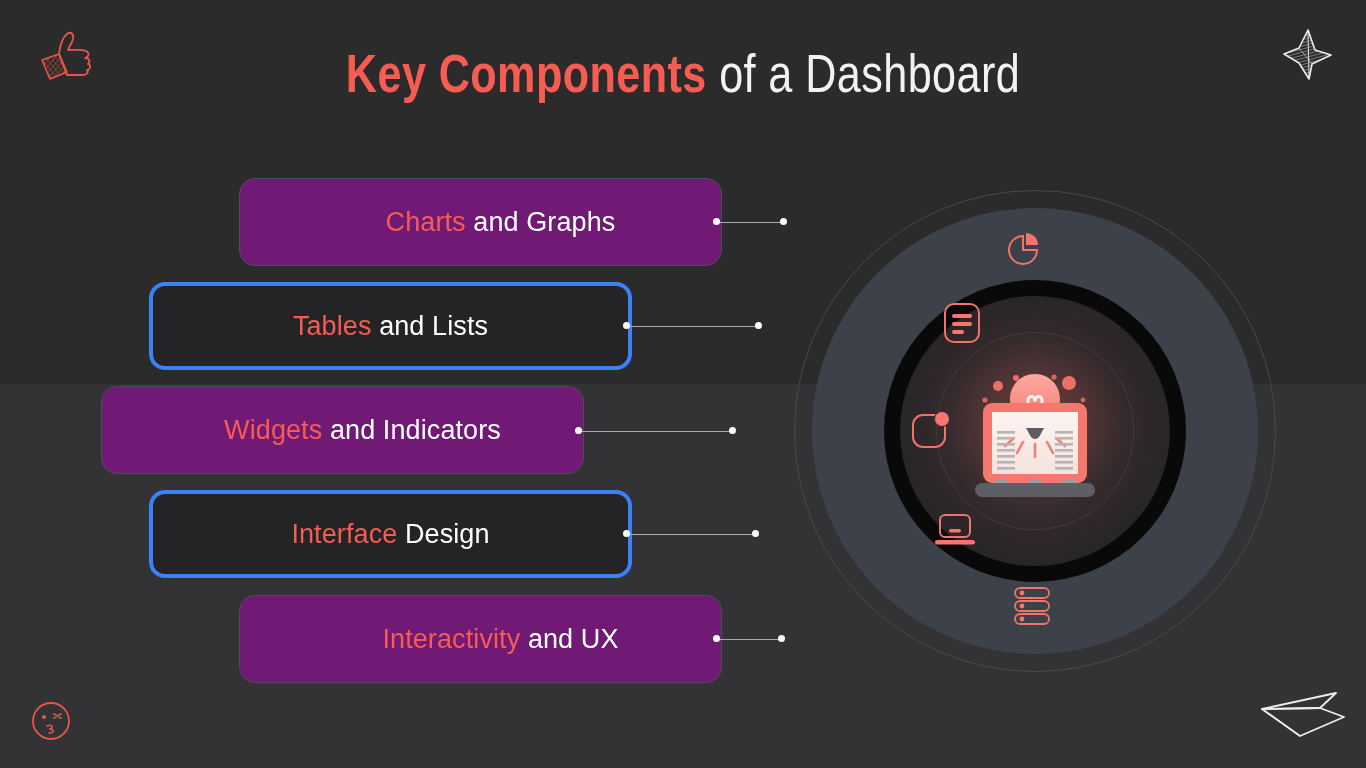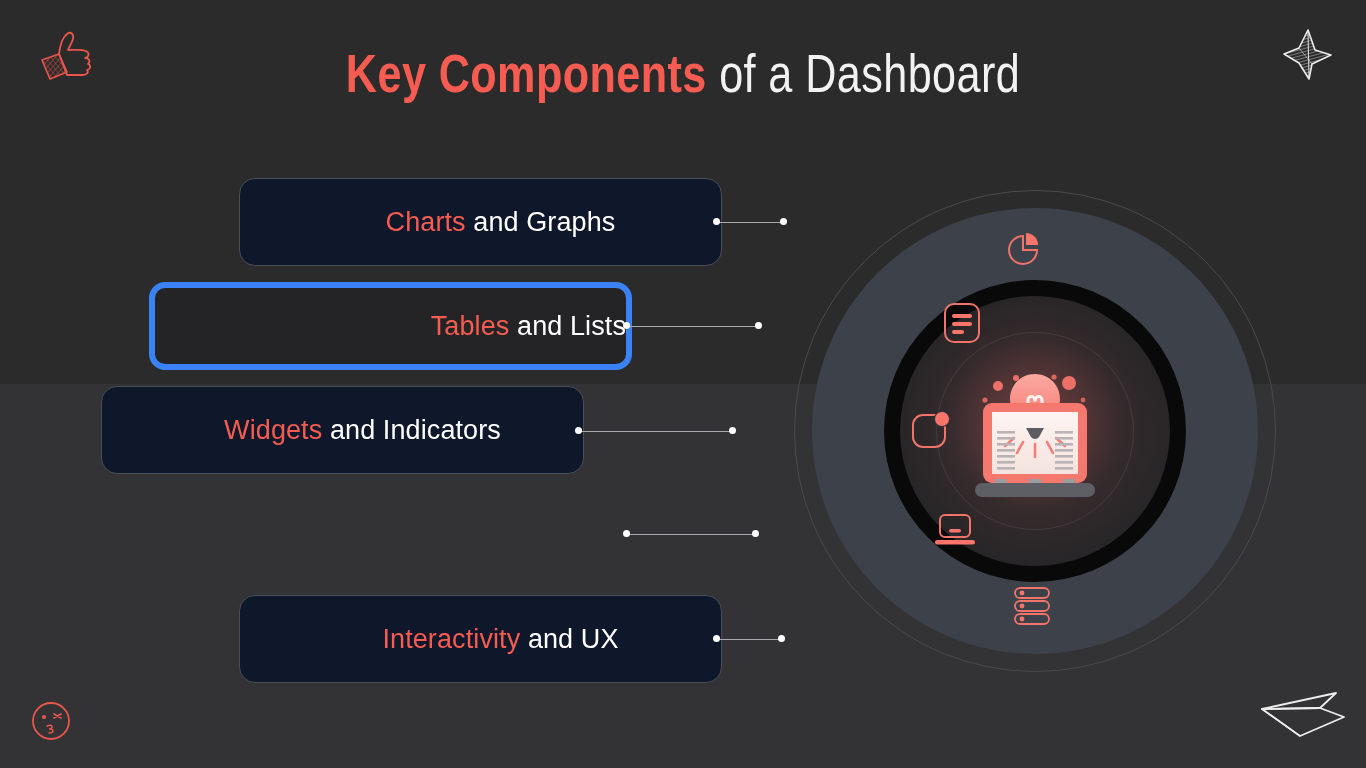--- a/index.html
+++ b/index.html
@@ -39,28 +39,27 @@
   
   .card {
     position: absolute;
     height: 88px;
     border-radius: 16px;
     display: flex;
     align-items: center;
     justify-content: center;
   }
   .card.light {
-    background: #0f172a;
+    background: #701a75;
     border: 1px solid #4a4e57;
     padding-left: 40px;
   }
   .card.dark {
     background: #242426;
-    border: 6px solid #3b82f6;
-    justify-content: flex-end;
+    border: 4px solid #3b82f6;
   }
   .card-label {
     font-size: 27px;
     color: #ffffff;
     white-space: nowrap;
     letter-spacing: 0.1px;
   }
   .card-label .accent { color: #f65c51; }
 
   
@@ -171,20 +170,25 @@
     <div class="card-label">
       <span class="accent">Widgets</span><span> and Indicators</span>
     </div>
   </div>
   <div class="connector" style="left:575px; top:427px; width:161px;">
     <span class="line"></span>
     <span class="dot d1"></span>
     <span class="dot d2"></span>
   </div>
 
+  <div class="card dark" style="left:149px; top:490px; width:483px;">
+    <div class="card-label">
+      <span class="accent">Interface</span><span> Design</span>
+    </div>
+  </div>
   <div class="connector" style="left:623px; top:530px; width:136px;">
     <span class="line"></span>
     <span class="dot d1"></span>
     <span class="dot d2"></span>
   </div>
 
   <div class="card light" style="left:239px; top:595px; width:483px;">
     <div class="card-label">
       <span class="accent">Interactivity</span><span> and UX</span>
     </div>

